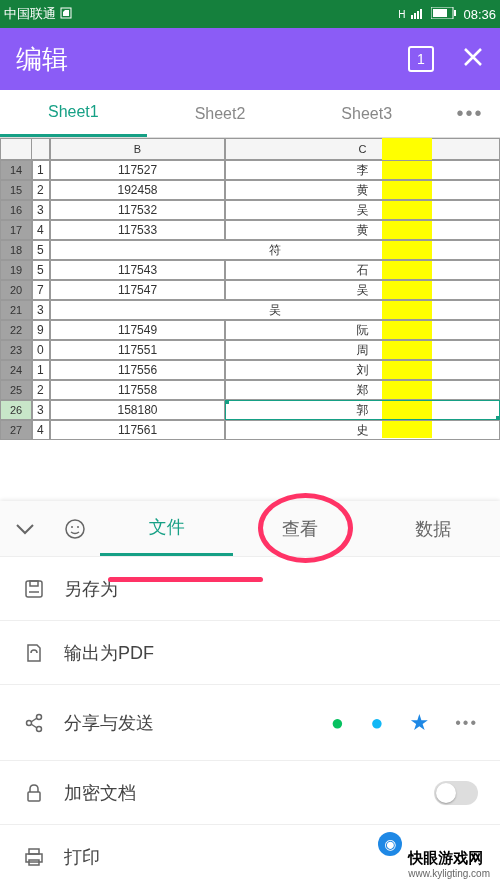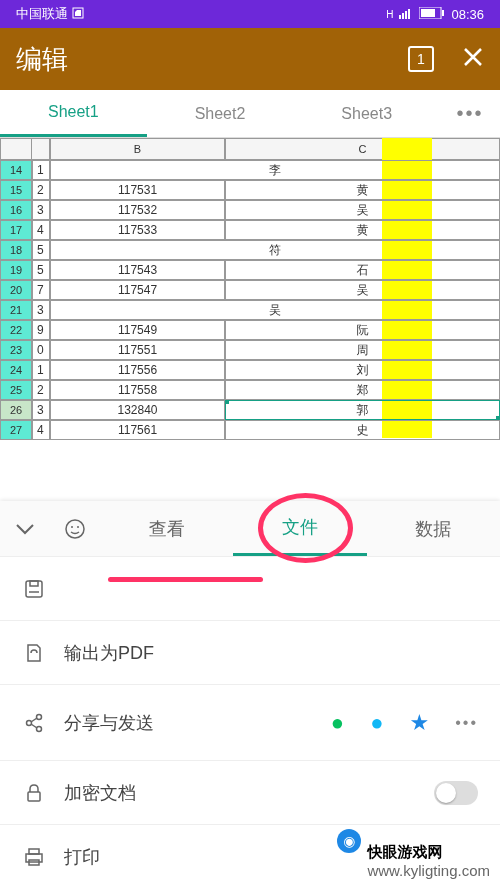--- a/index.html
+++ b/index.html
@@ -1,42 +1,42 @@
 <!DOCTYPE html>
 <html><head>
   <meta charset="utf-8">
   <style>
     * { margin: 0; padding: 0; box-sizing: border-box; font-family: sans-serif; }
     body { width: 500px; height: 889px; background: #fff; position: relative; overflow: hidden; }
     
-    .status-bar { background: #6d28d9; height: 28px; display: flex; justify-content: space-between; align-items: center; padding: 0 16px; color: #fff; font-size: 13px; }
+    .status-bar { background: #15803d; height: 28px; display: flex; justify-content: space-between; align-items: center; padding: 0 4px; color: #fff; font-size: 13px; }
     .status-left { display: flex; align-items: center; gap: 4px; }
     .status-right { display: flex; align-items: center; gap: 6px; }
     .signal-icon svg, .battery-icon svg { fill: #fff; }
     
-    .header { background: #a16207; height: 62px; display: flex; align-items: center; padding: 0 16px; color: #fff; }
+    .header { background: #8b5cf6; height: 62px; display: flex; align-items: center; padding: 0 16px; color: #fff; }
     .header-title { font-size: 26px; font-weight: 400; flex: 1; }
     .header-icons { display: flex; gap: 28px; align-items: center; }
     .tab-count { width: 26px; height: 26px; border: 2px solid #fff; border-radius: 3px; display: flex; align-items: center; justify-content: center; font-size: 14px; }
     .close-btn svg { stroke: #fff; stroke-width: 2.5; fill: none; }
     
     .sheet-tabs { display: flex; height: 48px; border-bottom: 1px solid #ddd; background: #fff; }
     .sheet-tab { flex: 1; display: flex; align-items: center; justify-content: center; font-size: 16px; color: #888; cursor: pointer; }
     .sheet-tab.active { color: #16a085; border-bottom: 3px solid #16a085; }
     .sheet-more { width: 60px; display: flex; align-items: center; justify-content: center; font-size: 20px; color: #888; letter-spacing: 2px; }
     
     .spreadsheet { background: #fff; font-size: 12px; color: #333; position: relative; }
     .col-headers { display: flex; height: 22px; }
     .col-header { border: 0.5px solid #999; background: #f5f5f5; display: flex; align-items: center; justify-content: center; font-size: 11px; }
     .rh { width: 32px; }
     .ca { width: 18px; border-left: none; }
     .cb { width: 175px; }
     .cc { flex: 1; }
     .row { display: flex; height: 20px; }
-    .row-header { width: 32px; border: 0.5px solid #999; background: #5eead4; display: flex; align-items: center; justify-content: center; font-size: 11px; }
+    .row-header { width: 32px; border: 0.5px solid #999; background: #a3a3a3; display: flex; align-items: center; justify-content: center; font-size: 11px; }
     .row-header.selected { background: #c8e6c9; }
     .cell { border: 0.5px solid #999; display: flex; align-items: center; padding: 0 4px; overflow: hidden; white-space: nowrap; }
     .cell.selected { border: 1.5px solid #16a085; position: relative; }
     .sel-handle { position: absolute; width: 8px; height: 8px; background: #16a085; border: 1px solid #fff; }
     .highlight { position: absolute; top: 0; right: 68px; width: 50px; height: 300px; background: yellow; z-index: 1; pointer-events: none; }
     
     .bottom-panel { position: absolute; bottom: 0; width: 100%; background: #fff; box-shadow: 0 -1px 4px rgba(0,0,0,0.1); }
     .tool-tabs { display: flex; height: 56px; border-bottom: 1px solid #eee; align-items: center; background: #fafafa; position: relative; }
     .tool-collapse { width: 50px; display: flex; justify-content: center; }
     .tool-ai { width: 50px; display: flex; justify-content: center; }
@@ -51,21 +51,21 @@
     .menu-icon svg { stroke: #666; fill: none; stroke-width: 1.5; }
     .menu-label { font-size: 18px; color: #444; flex: 1; }
     .share-icons { display: flex; gap: 26px; align-items: center; }
     .share-icons span { font-size: 22px; }
     .toggle { width: 44px; height: 24px; background: #ddd; border-radius: 12px; position: relative; }
     .toggle::after { content: ''; position: absolute; width: 20px; height: 20px; background: #fff; border-radius: 50%; top: 2px; left: 2px; box-shadow: 0 1px 2px rgba(0,0,0,0.3); }
     
     .watermark { position: absolute; bottom: 10px; right: 10px; display: flex; align-items: center; gap: 6px; font-size: 12px; z-index: 10; }
     .wm-logo { width: 24px; height: 24px; background: #1e88e5; border-radius: 50%; display: flex; align-items: center; justify-content: center; color: #fff; font-size: 14px; }
     .wm-text { font-weight: bold; font-size: 15px; margin-top: 41px; }
-    .wm-url { font-size: 15px; color: #666; text-align: right; }
+    .wm-url { font-size: 10px; color: #666; text-align: right; }
   </style>
 </head>
 <body>
 
 <div class="status-bar">
   <div class="status-left">
     <span>中国联通</span>
     <span><svg width="12" height="12" viewBox="0 0 12 12">
           <rect x="1" y="1" width="10" height="10" fill="none" stroke="#fff"></rect>
           <path d="M3 5 L5 3 L9 3 L9 9 L3 9 Z" fill="#fff"></path>
@@ -110,26 +110,27 @@
   <div class="col-headers">
     <div class="col-header rh"></div>
     <div class="col-header ca"></div>
     <div class="col-header cb">B</div>
     <div class="col-header cc">C</div>
   </div>
   <div id="rows">
       <div class="row">
     <div class="row-header ">14</div>
     <div class="cell ca">1</div>
+    <div class="cell cb" style="justify-content:center">117527</div>
     <div class="cell cc " style="justify-content:center;position:relative;z-index:2">李</div>
   </div>
       <div class="row">
     <div class="row-header ">15</div>
     <div class="cell ca">2</div>
-    <div class="cell cb" style="justify-content:center">117531</div>
+    <div class="cell cb" style="justify-content:center">192458</div>
     <div class="cell cc " style="justify-content:center;position:relative;z-index:2">黄</div>
   </div>
       <div class="row">
     <div class="row-header ">16</div>
     <div class="cell ca">3</div>
     <div class="cell cb" style="justify-content:center">117532</div>
     <div class="cell cc " style="justify-content:center;position:relative;z-index:2">吴</div>
   </div>
       <div class="row">
     <div class="row-header ">17</div>
@@ -179,21 +180,21 @@
   </div>
       <div class="row">
     <div class="row-header ">25</div>
     <div class="cell ca">2</div>
     <div class="cell cb" style="justify-content:center">117558</div>
     <div class="cell cc " style="justify-content:center;position:relative;z-index:2">郑</div>
   </div>
       <div class="row">
     <div class="row-header selected">26</div>
     <div class="cell ca">3</div>
-    <div class="cell cb" style="justify-content:center">132840</div>
+    <div class="cell cb" style="justify-content:center">158180</div>
     <div class="cell cc selected" style="justify-content:center;position:relative;z-index:2">郭<div class="sel-handle" style="top:-4px;left:-4px"></div><div class="sel-handle" style="bottom:-4px;right:-4px"></div></div>
   </div>
       <div class="row">
     <div class="row-header ">27</div>
     <div class="cell ca">4</div>
     <div class="cell cb" style="justify-content:center">117561</div>
     <div class="cell cc " style="justify-content:center;position:relative;z-index:2">史</div>
   </div>
     </div>
 </div>
@@ -208,33 +209,34 @@
         </svg>
       </div>
     <div class="tool-ai">
         <svg width="24" height="24" viewBox="0 0 24 24">
           <circle cx="12" cy="12" r="9" stroke="#666" fill="none" stroke-width="1.5"></circle>
           <circle cx="9" cy="10" r="1" fill="#666"></circle>
           <circle cx="15" cy="10" r="1" fill="#666"></circle>
           <path d="M8 15 Q12 18 16 15" stroke="#666" fill="none" stroke-width="1.5"></path>
         </svg>
       </div>
+    <div class="tool-tab active">文件</div>
     <div class="tool-tab">查看</div>
-    <div class="tool-tab active">文件</div>
     <div class="tool-tab">数据</div>
   </div>
 
   <div class="menu-item">
     <div class="menu-icon">
         <svg width="22" height="22" viewBox="0 0 22 22">
           <rect x="3" y="3" width="16" height="16" rx="2"></rect>
           <rect x="7" y="3" width="8" height="5"></rect>
           <path d="M6 14 L16 14"></path>
         </svg>
       </div>
+    <div class="menu-label">另存为</div>
   </div>
 
   <div class="menu-item">
     <div class="menu-icon">
         <svg width="22" height="22" viewBox="0 0 22 22">
           <path d="M5 3 L14 3 L17 6 L17 19 L5 19 Z"></path>
           <path d="M8 11 Q8 8 11 8 Q14 8 14 11"></path>
         </svg>
       </div>
     <div class="menu-label">输出为PDF</div>

